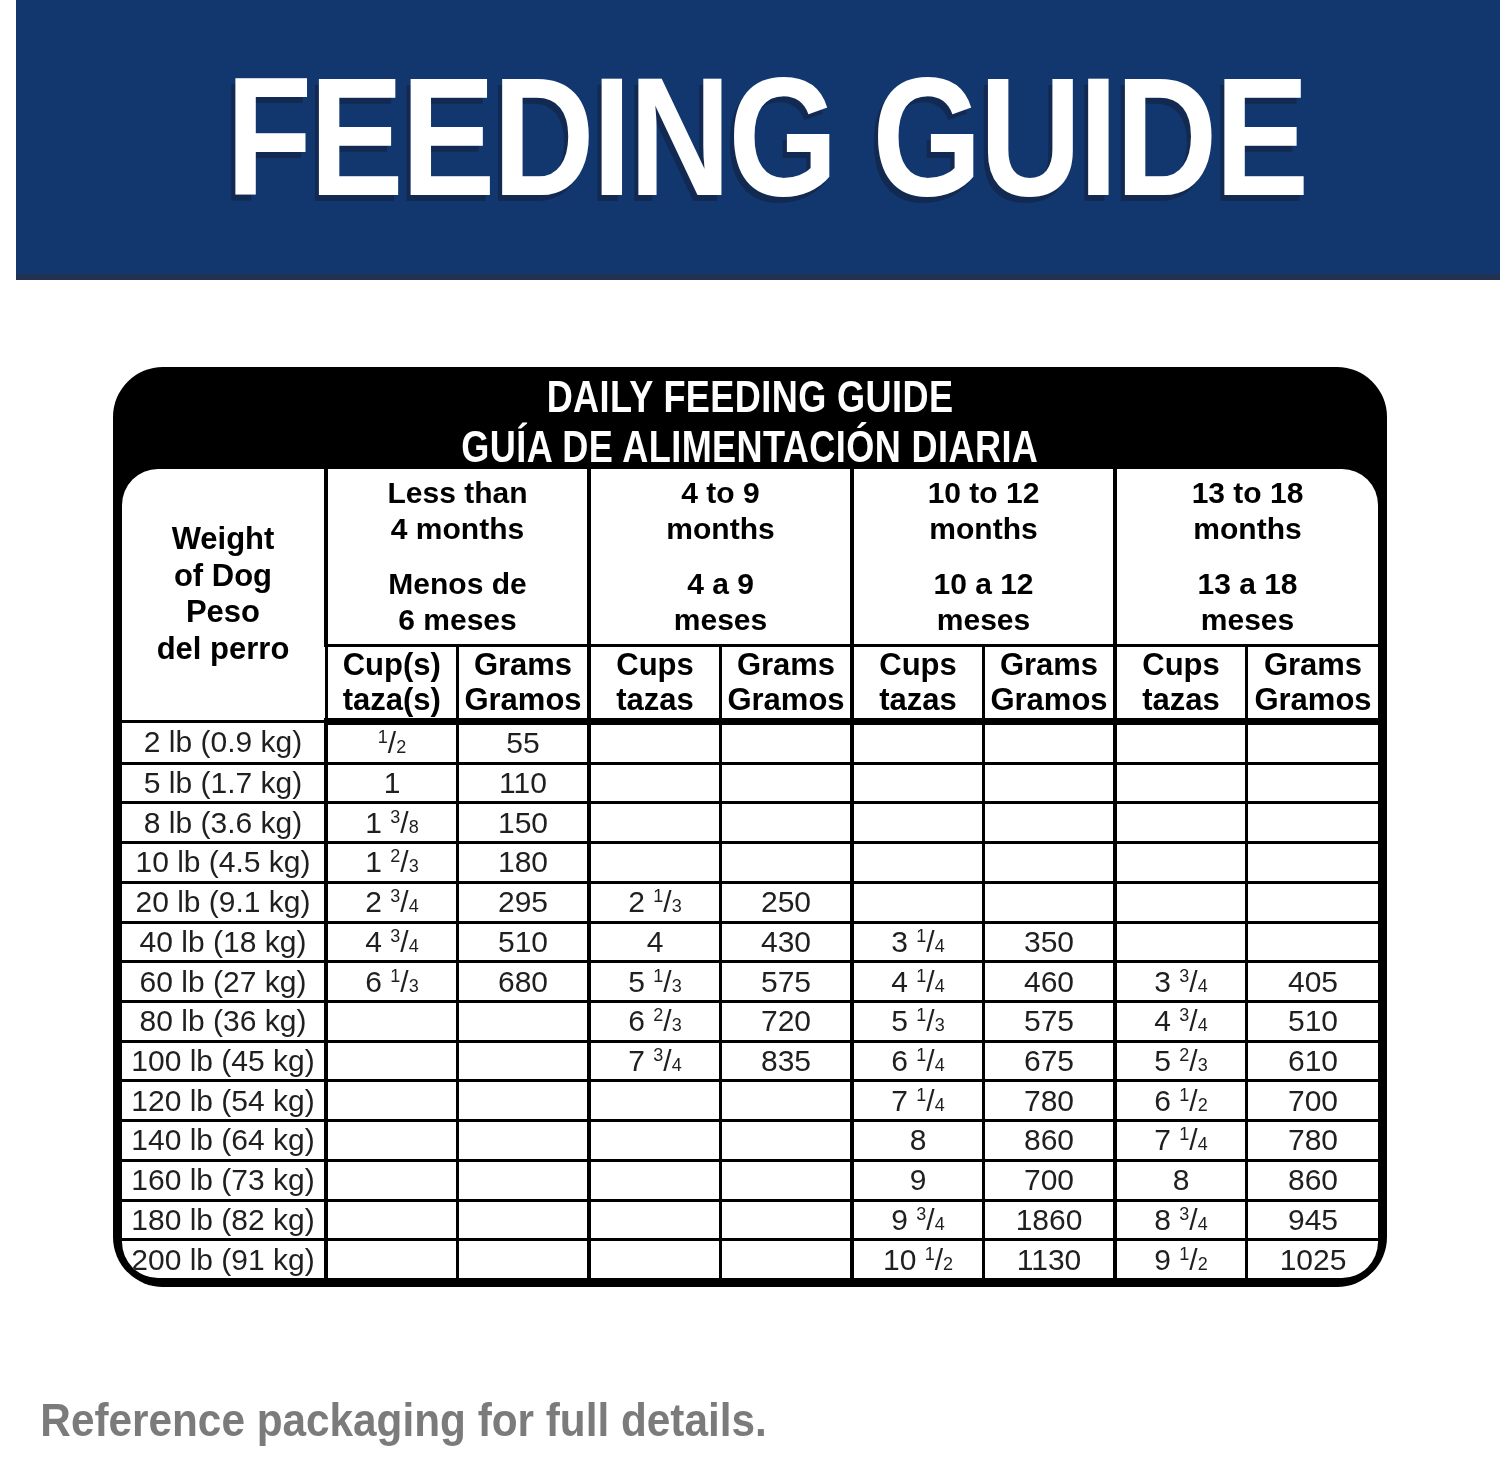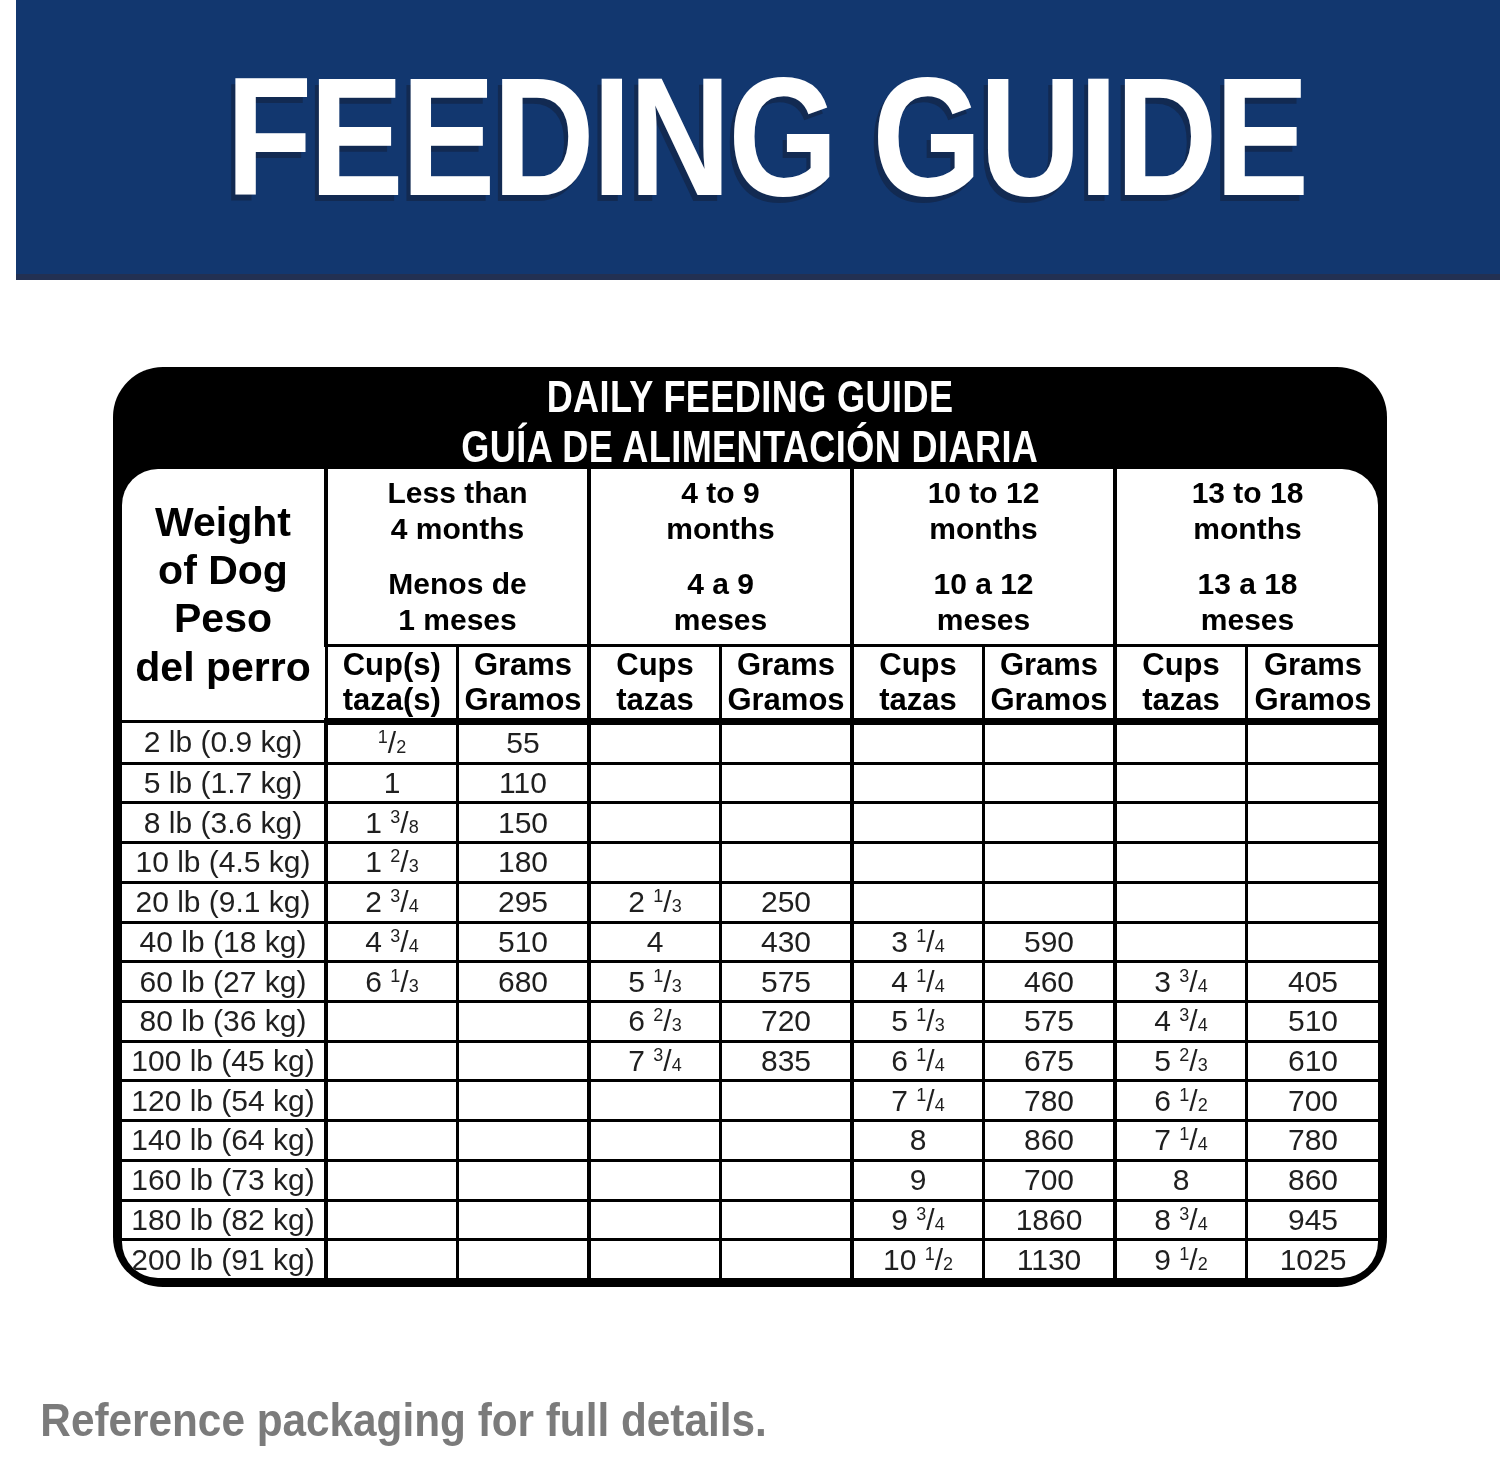--- a/index.html
+++ b/index.html
@@ -45,21 +45,21 @@
   table.feed-table tr:first-child td { border-top:none; }
   table.feed-table td:first-child { border-left:none; }
   table.feed-table td:last-child { border-right:none; }
   table.feed-table tr:last-child td { border-bottom:none; }
   table.feed-table tr.r-sub td { border-bottom:7px solid #000; }
   table.feed-table td.gstart { border-left-width:4px; }
   tr.r-groups { height:176px; }
   tr.r-sub { height:64px; }
 
   .wh, .gh, .sh { font-weight:bold; color:#000; white-space:pre-line; }
-  .wh { font-size:41px; line-height:1.18; }
+  .wh { font-size:31px; line-height:1.18; }
   .wh .h-es { }
   .gh { font-size:30px; line-height:1.18; }
   .gh .h-es { margin-top:20px; }
   .sh { font-size:31px; line-height:1.15; }
 
   td.w, td.d { font-size:30px; color:#1f1f1f; font-weight:normal; }
   .fr-num { font-size:60%; vertical-align:.55em; }
   .fr-den { font-size:60%; vertical-align:0; }
 
   
@@ -96,21 +96,21 @@
             <col>
             <col>
           </colgroup>
           <tbody>
             <tr class="r-groups">
               <td rowspan="2" class="wh"><div class="h-en">Weight
 of Dog</div><div class="h-es">Peso
 del perro</div></td>
               <td colspan="2" class="gh gstart"><div class="h-en">Less than
 4 months</div><div class="h-es">Menos de
-1 meses</div></td>
+6 meses</div></td>
               <td colspan="2" class="gh gstart"><div class="h-en">4 to 9
 months</div><div class="h-es">4 a 9
 meses</div></td>
               <td colspan="2" class="gh gstart"><div class="h-en">10 to 12
 months</div><div class="h-es">10 a 12
 meses</div></td>
               <td colspan="2" class="gh gstart"><div class="h-en">13 to 18
 months</div><div class="h-es">13 a 18
 meses</div></td>
             </tr>
@@ -187,21 +187,21 @@
               <td class="d gstart"></td>
               <td class="d"></td>
             </tr>
             <tr>
               <td class="w">40 lb (18 kg)</td>
               <td class="d gstart">4 <span class="fr-num">3</span>/<span class="fr-den">4</span></td>
               <td class="d">510</td>
               <td class="d gstart">4</td>
               <td class="d">430</td>
               <td class="d gstart">3 <span class="fr-num">1</span>/<span class="fr-den">4</span></td>
-              <td class="d">590</td>
+              <td class="d">350</td>
               <td class="d gstart"></td>
               <td class="d"></td>
             </tr>
             <tr>
               <td class="w">60 lb (27 kg)</td>
               <td class="d gstart">6 <span class="fr-num">1</span>/<span class="fr-den">3</span></td>
               <td class="d">680</td>
               <td class="d gstart">5 <span class="fr-num">1</span>/<span class="fr-den">3</span></td>
               <td class="d">575</td>
               <td class="d gstart">4 <span class="fr-num">1</span>/<span class="fr-den">4</span></td>

